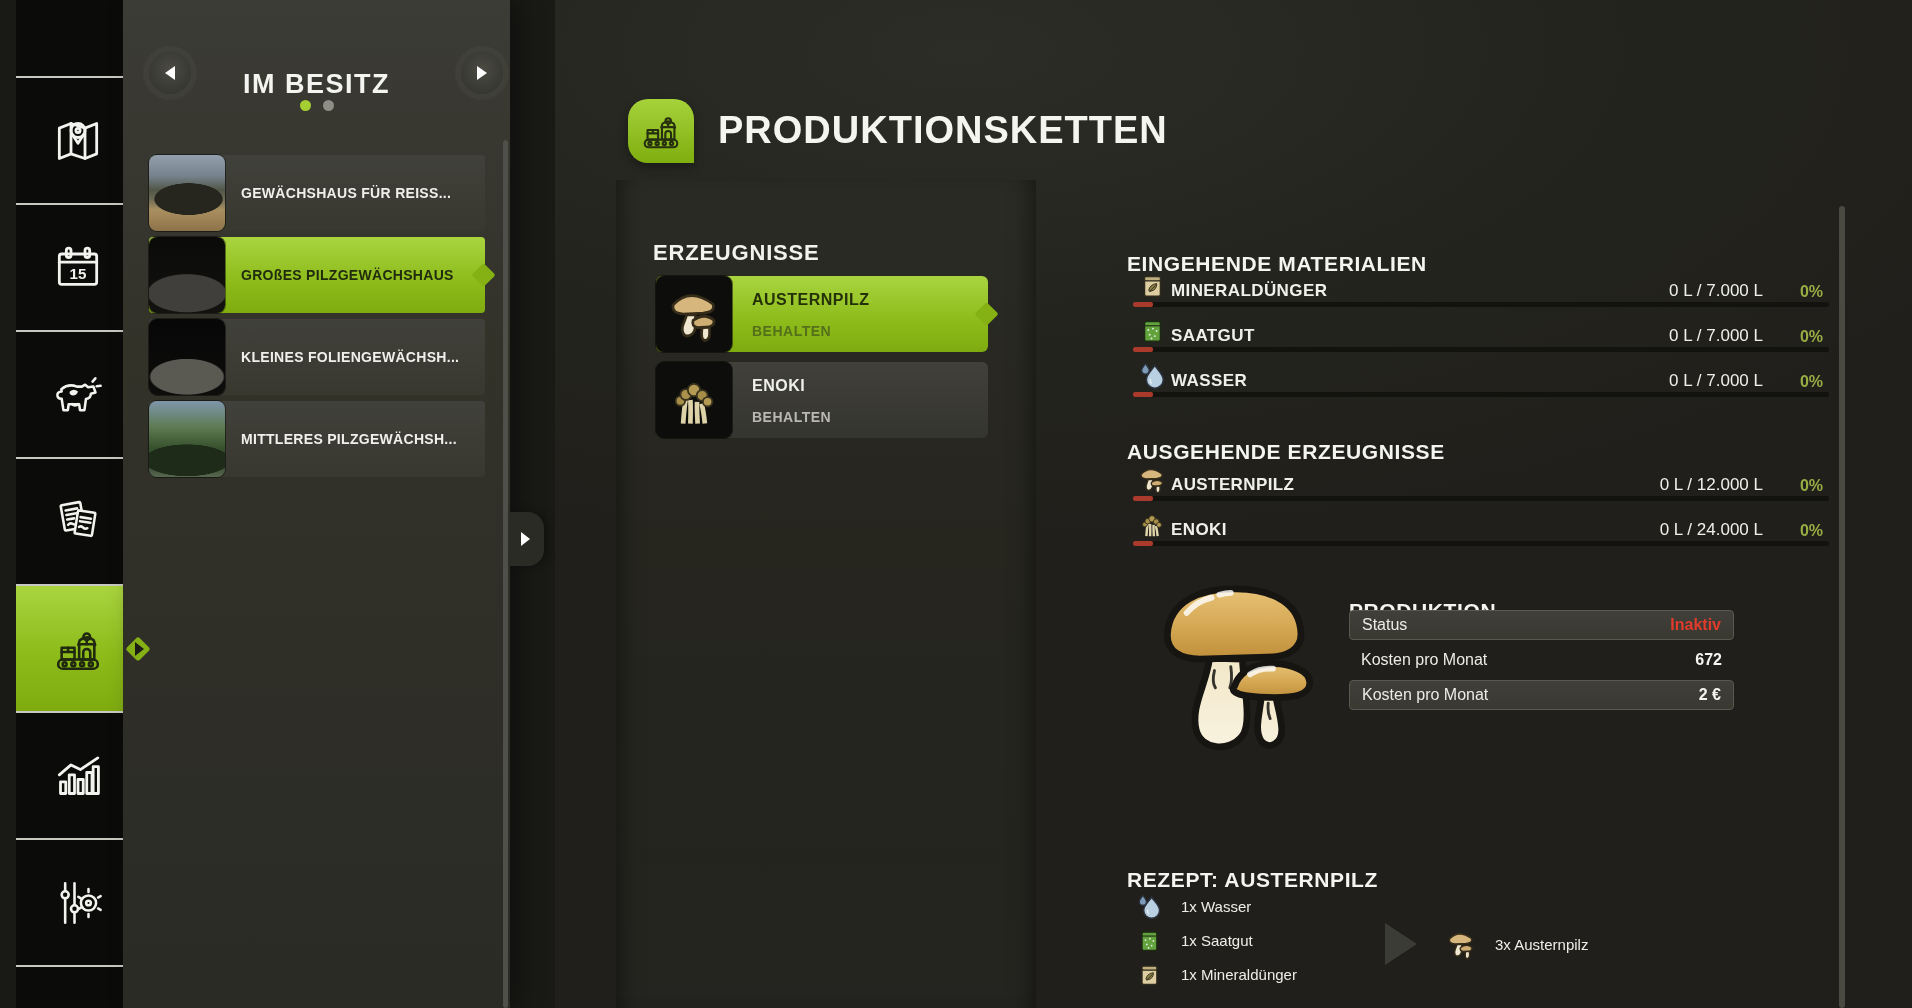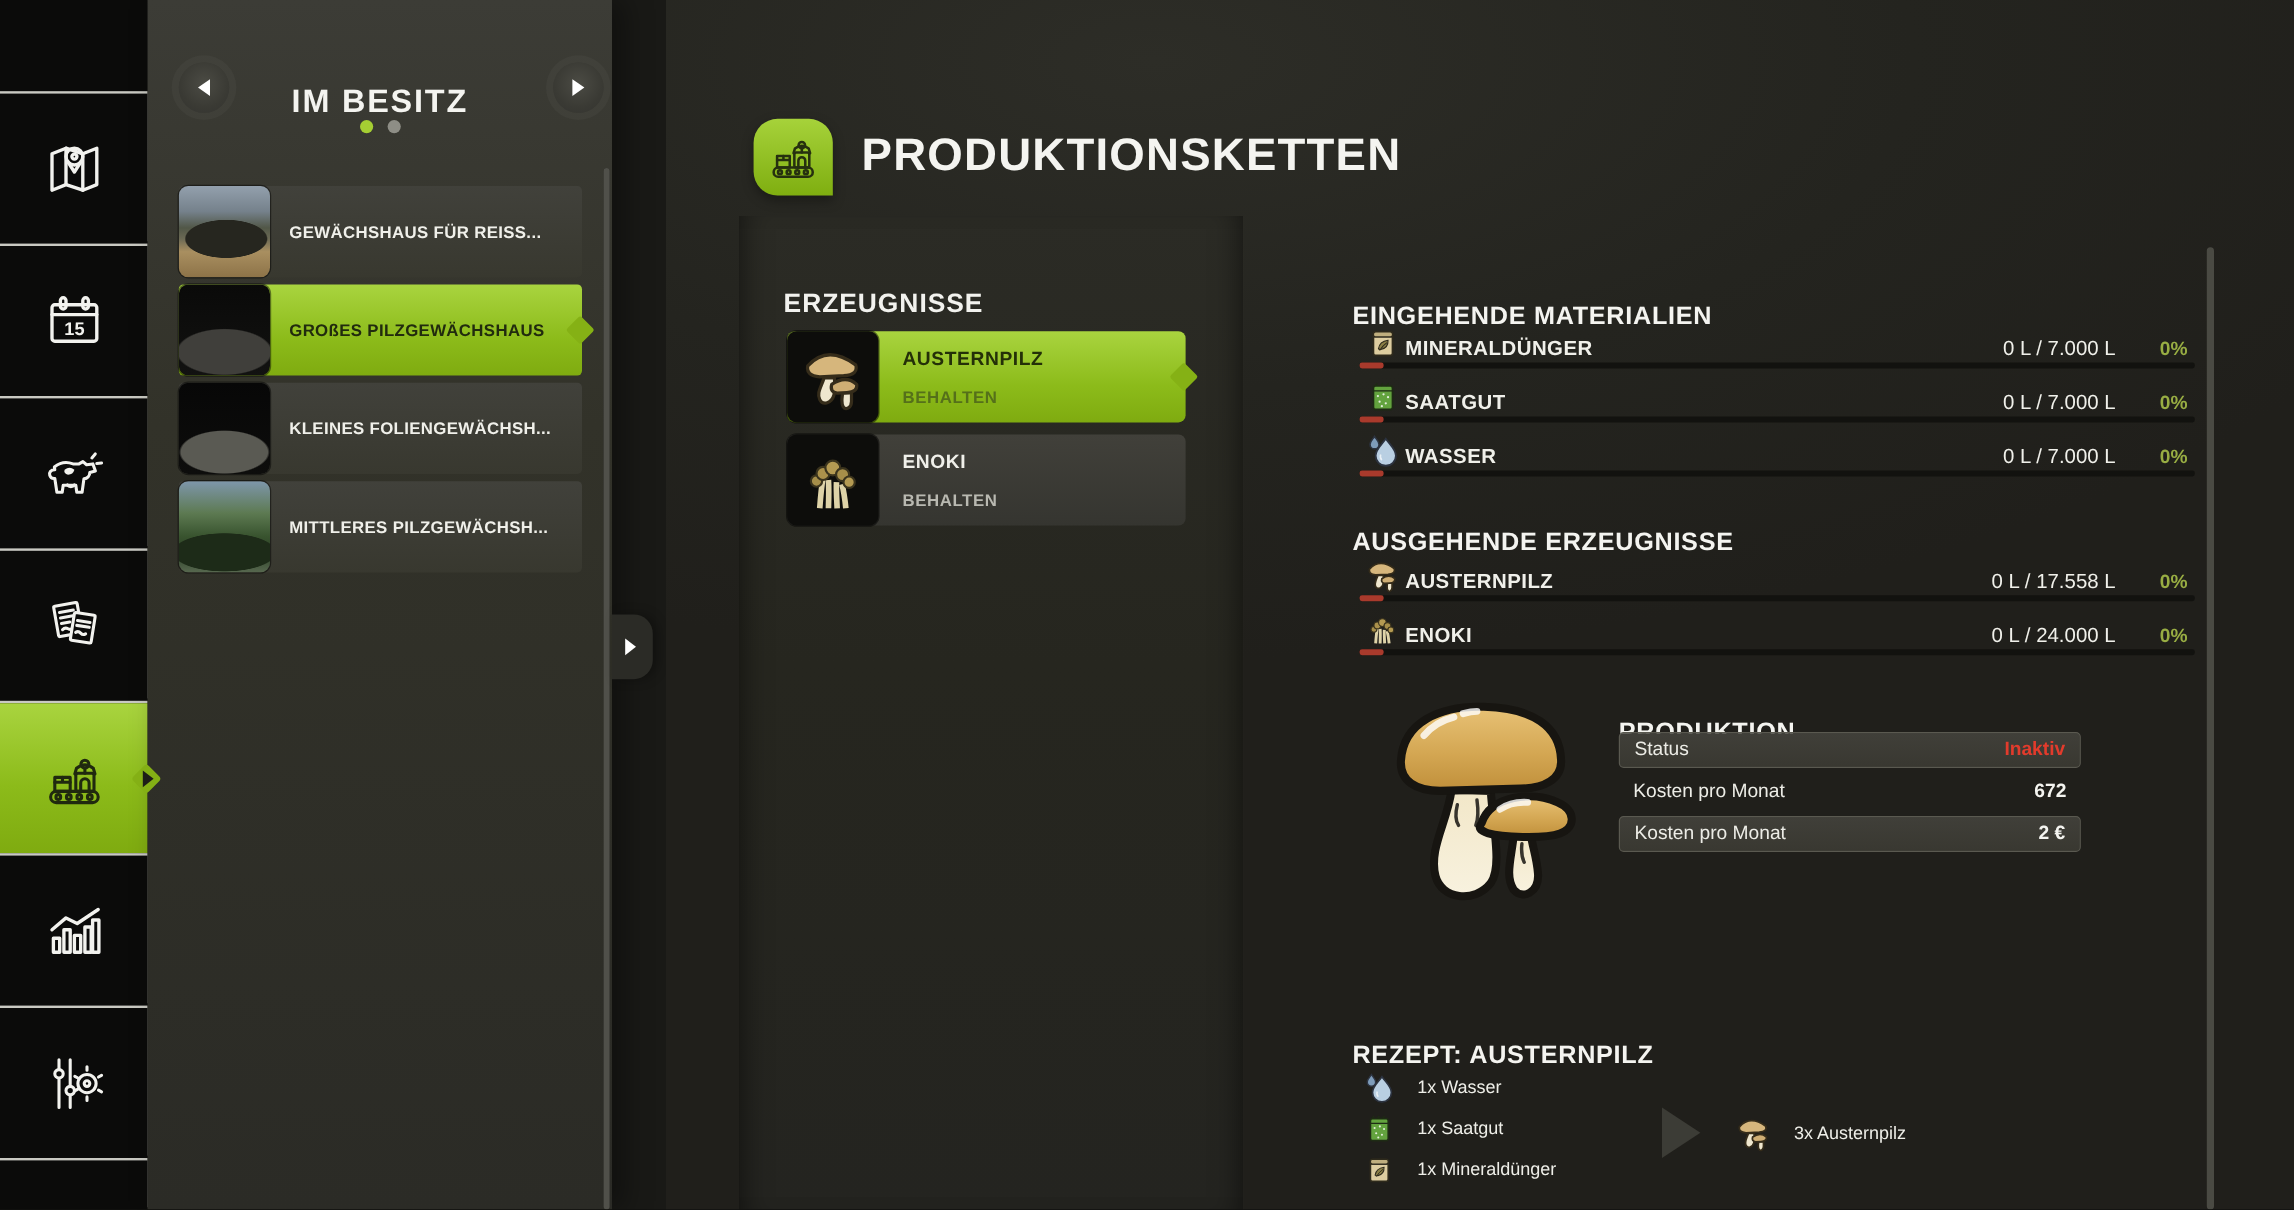--- a/index.html
+++ b/index.html
@@ -1,20 +1,20 @@
 <!DOCTYPE html>
 <html><head>
 <meta charset="utf-8">
 <style>
   html,body{margin:0;padding:0;background:#101010;}
   .screen{position:relative;width:1912px;height:1008px;overflow:hidden;background:#191916;
           font-family:"Liberation Sans",sans-serif;-webkit-font-smoothing:antialiased;}
 
   
-  .sidebar{position:absolute;left:0;top:0;width:103px;height:100%;}
+  .sidebar{position:absolute;left:16px;top:0;width:103px;height:100%;}
   .tile{position:absolute;left:0;width:123px;height:125px;background:#0b0b0a;
         display:flex;align-items:center;justify-content:center;color:#f2f2ee;
         box-shadow:0 -2px 0 0 #c9c9c2;cursor:pointer;}
   .tile.empty{box-shadow:none;}
   .tile svg{width:56px;height:56px;display:block;}
   .tile.active{background:linear-gradient(180deg,#a9d43f 0%,#8cbb1a 55%,#7fab10 100%);color:#20290f;}
   .tile.active::after{content:'';position:absolute;right:-8px;top:50%;width:18px;height:18px;
         transform:translateY(-50%) rotate(45deg);background:#84b015;border-radius:3px;z-index:1;}
   .tile.active .notch-arrow{position:absolute;right:-5px;top:50%;transform:translateY(-50%);
         width:0;height:0;border-left:9px solid #1d1d18;border-top:7px solid transparent;
@@ -429,21 +429,21 @@
       </div>
 
       <h3 class="sec-title" style="top:404px;">AUSGEHENDE ERZEUGNISSE</h3>
       <div class="mat-rows" style="top:446px;">
         <div class="mat-row">
           <div class="mr-inner">
             <svg viewBox="0 0 32 32">
                 <use href="#i-oyster"></use>
               </svg>
             <span class="mr-name">AUSTERNPILZ</span>
-            <span class="mr-value">0 L / 17.558 L</span>
+            <span class="mr-value">0 L / 12.000 L</span>
             <span class="mr-pct">0%</span>
           </div>
           <div class="mr-bar"></div>
         </div>
         <div class="mat-row">
           <div class="mr-inner">
             <svg viewBox="0 0 32 32">
                 <use href="#i-enoki"></use>
               </svg>
             <span class="mr-name">ENOKI</span>

